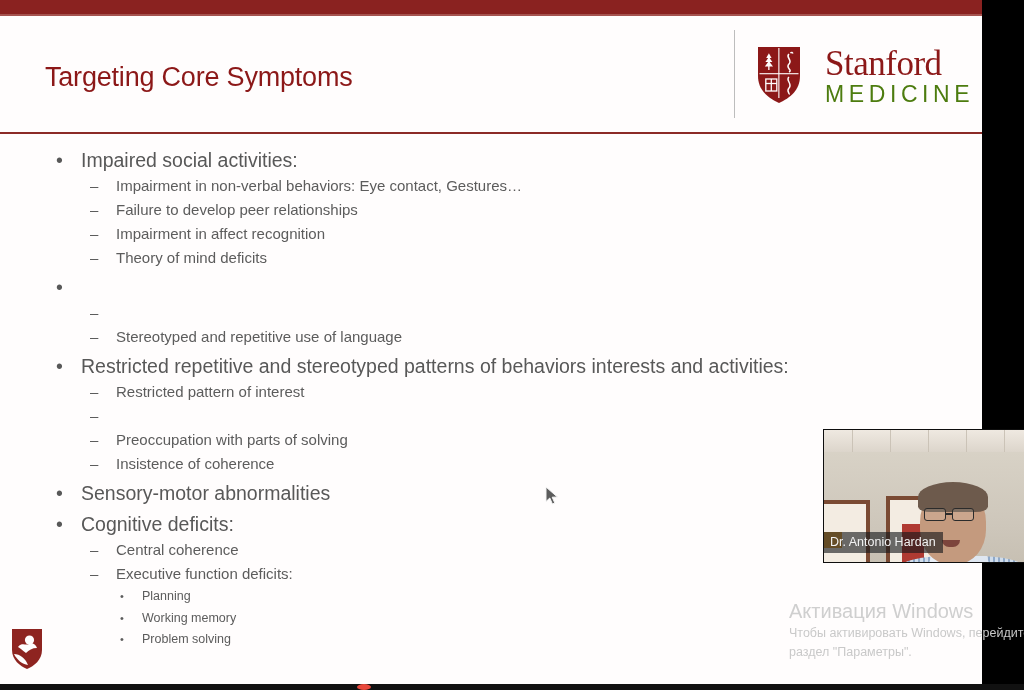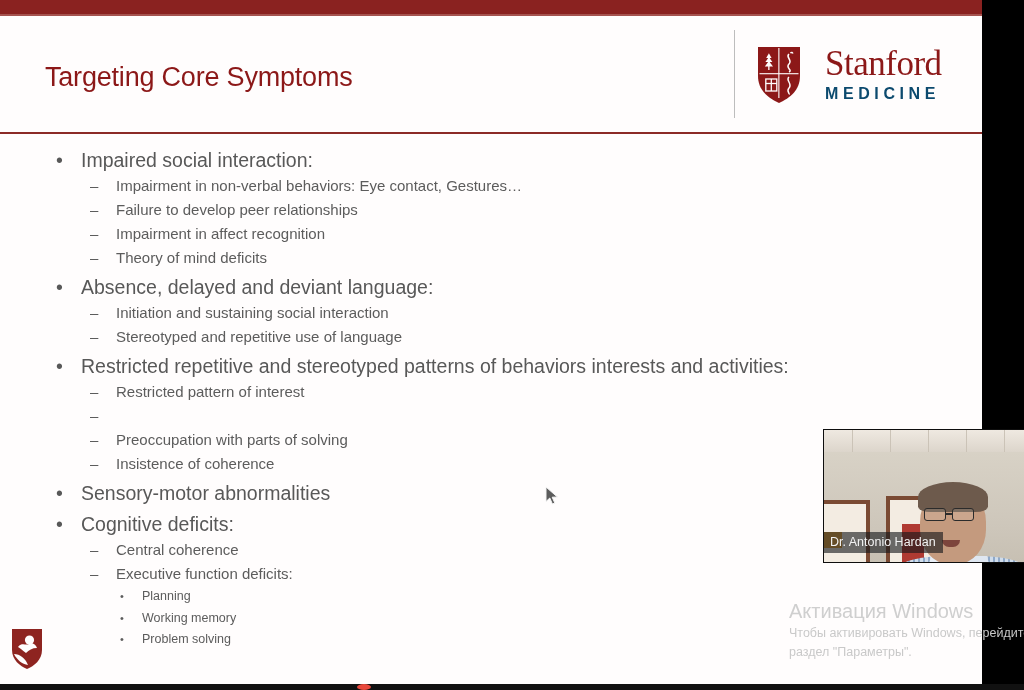--- a/index.html
+++ b/index.html
@@ -41,21 +41,21 @@
   #wordmark {
     position:absolute; left:56px; top:-1px; width:146px;margin-left:12px;
   }
   #stanford-word {
     font-family:"Liberation Serif", serif;
     font-size:35px; line-height:38px; color:#8c1818; font-weight:400;
     letter-spacing:-0.5px;
   }
   #medicine-word {
     font-family:"Liberation Sans", sans-serif;
-    font-size:16px; line-height:22px; color:#0c4a6e; font-weight:700;
+    font-size:23px; line-height:22px; color:#4d7c0f; font-weight:400;
     letter-spacing:4.6px;
   }
 
   #rule {
     position:absolute; left:0; top:132px; width:982px; height:2px;
     background:#8c2b27;
   }
 
   
   #body { position:absolute; left:0; top:146px; width:982px; }
@@ -219,28 +219,28 @@
       </svg>
       <div id="wordmark">
         <div id="stanford-word">Stanford</div>
         <div id="medicine-word">MEDICINE</div>
       </div>
     </div>
 
     <div id="rule"></div>
 
     <div id="body">
-        <div class="lvl1"><span class="mk">•</span><span>Impaired social interaction:</span></div>
+        <div class="lvl1"><span class="mk">•</span><span>Impaired social activities:</span></div>
         <div class="lvl2"><span class="mk">–</span><span>Impairment in non-verbal behaviors: Eye contact, Gestures…</span></div>
         <div class="lvl2"><span class="mk">–</span><span>Failure to develop peer relationships</span></div>
         <div class="lvl2"><span class="mk">–</span><span>Impairment in affect recognition</span></div>
         <div class="lvl2"><span class="mk">–</span><span>Theory of mind deficits</span></div>
         <div class="gap"></div>
-        <div class="lvl1"><span class="mk">•</span><span>Absence, delayed and deviant language:</span></div>
-        <div class="lvl2"><span class="mk">–</span><span>Initiation and sustaining social interaction</span></div>
+        <div class="lvl1"><span class="mk">•</span></div>
+        <div class="lvl2"><span class="mk">–</span></div>
         <div class="lvl2"><span class="mk">–</span><span>Stereotyped and repetitive use of language</span></div>
         <div class="gap"></div>
         <div class="lvl1"><span class="mk">•</span><span>Restricted repetitive and stereotyped patterns of behaviors interests and activities:</span></div>
         <div class="lvl2"><span class="mk">–</span><span>Restricted pattern of interest</span></div>
         <div class="lvl2"><span class="mk">–</span></div>
         <div class="lvl2"><span class="mk">–</span><span>Preoccupation with parts of solving</span></div>
         <div class="lvl2"><span class="mk">–</span><span>Insistence of coherence</span></div>
         <div class="gap"></div>
         <div class="lvl1"><span class="mk">•</span><span>Sensory-motor abnormalities</span></div>
         <div class="gap"></div>

